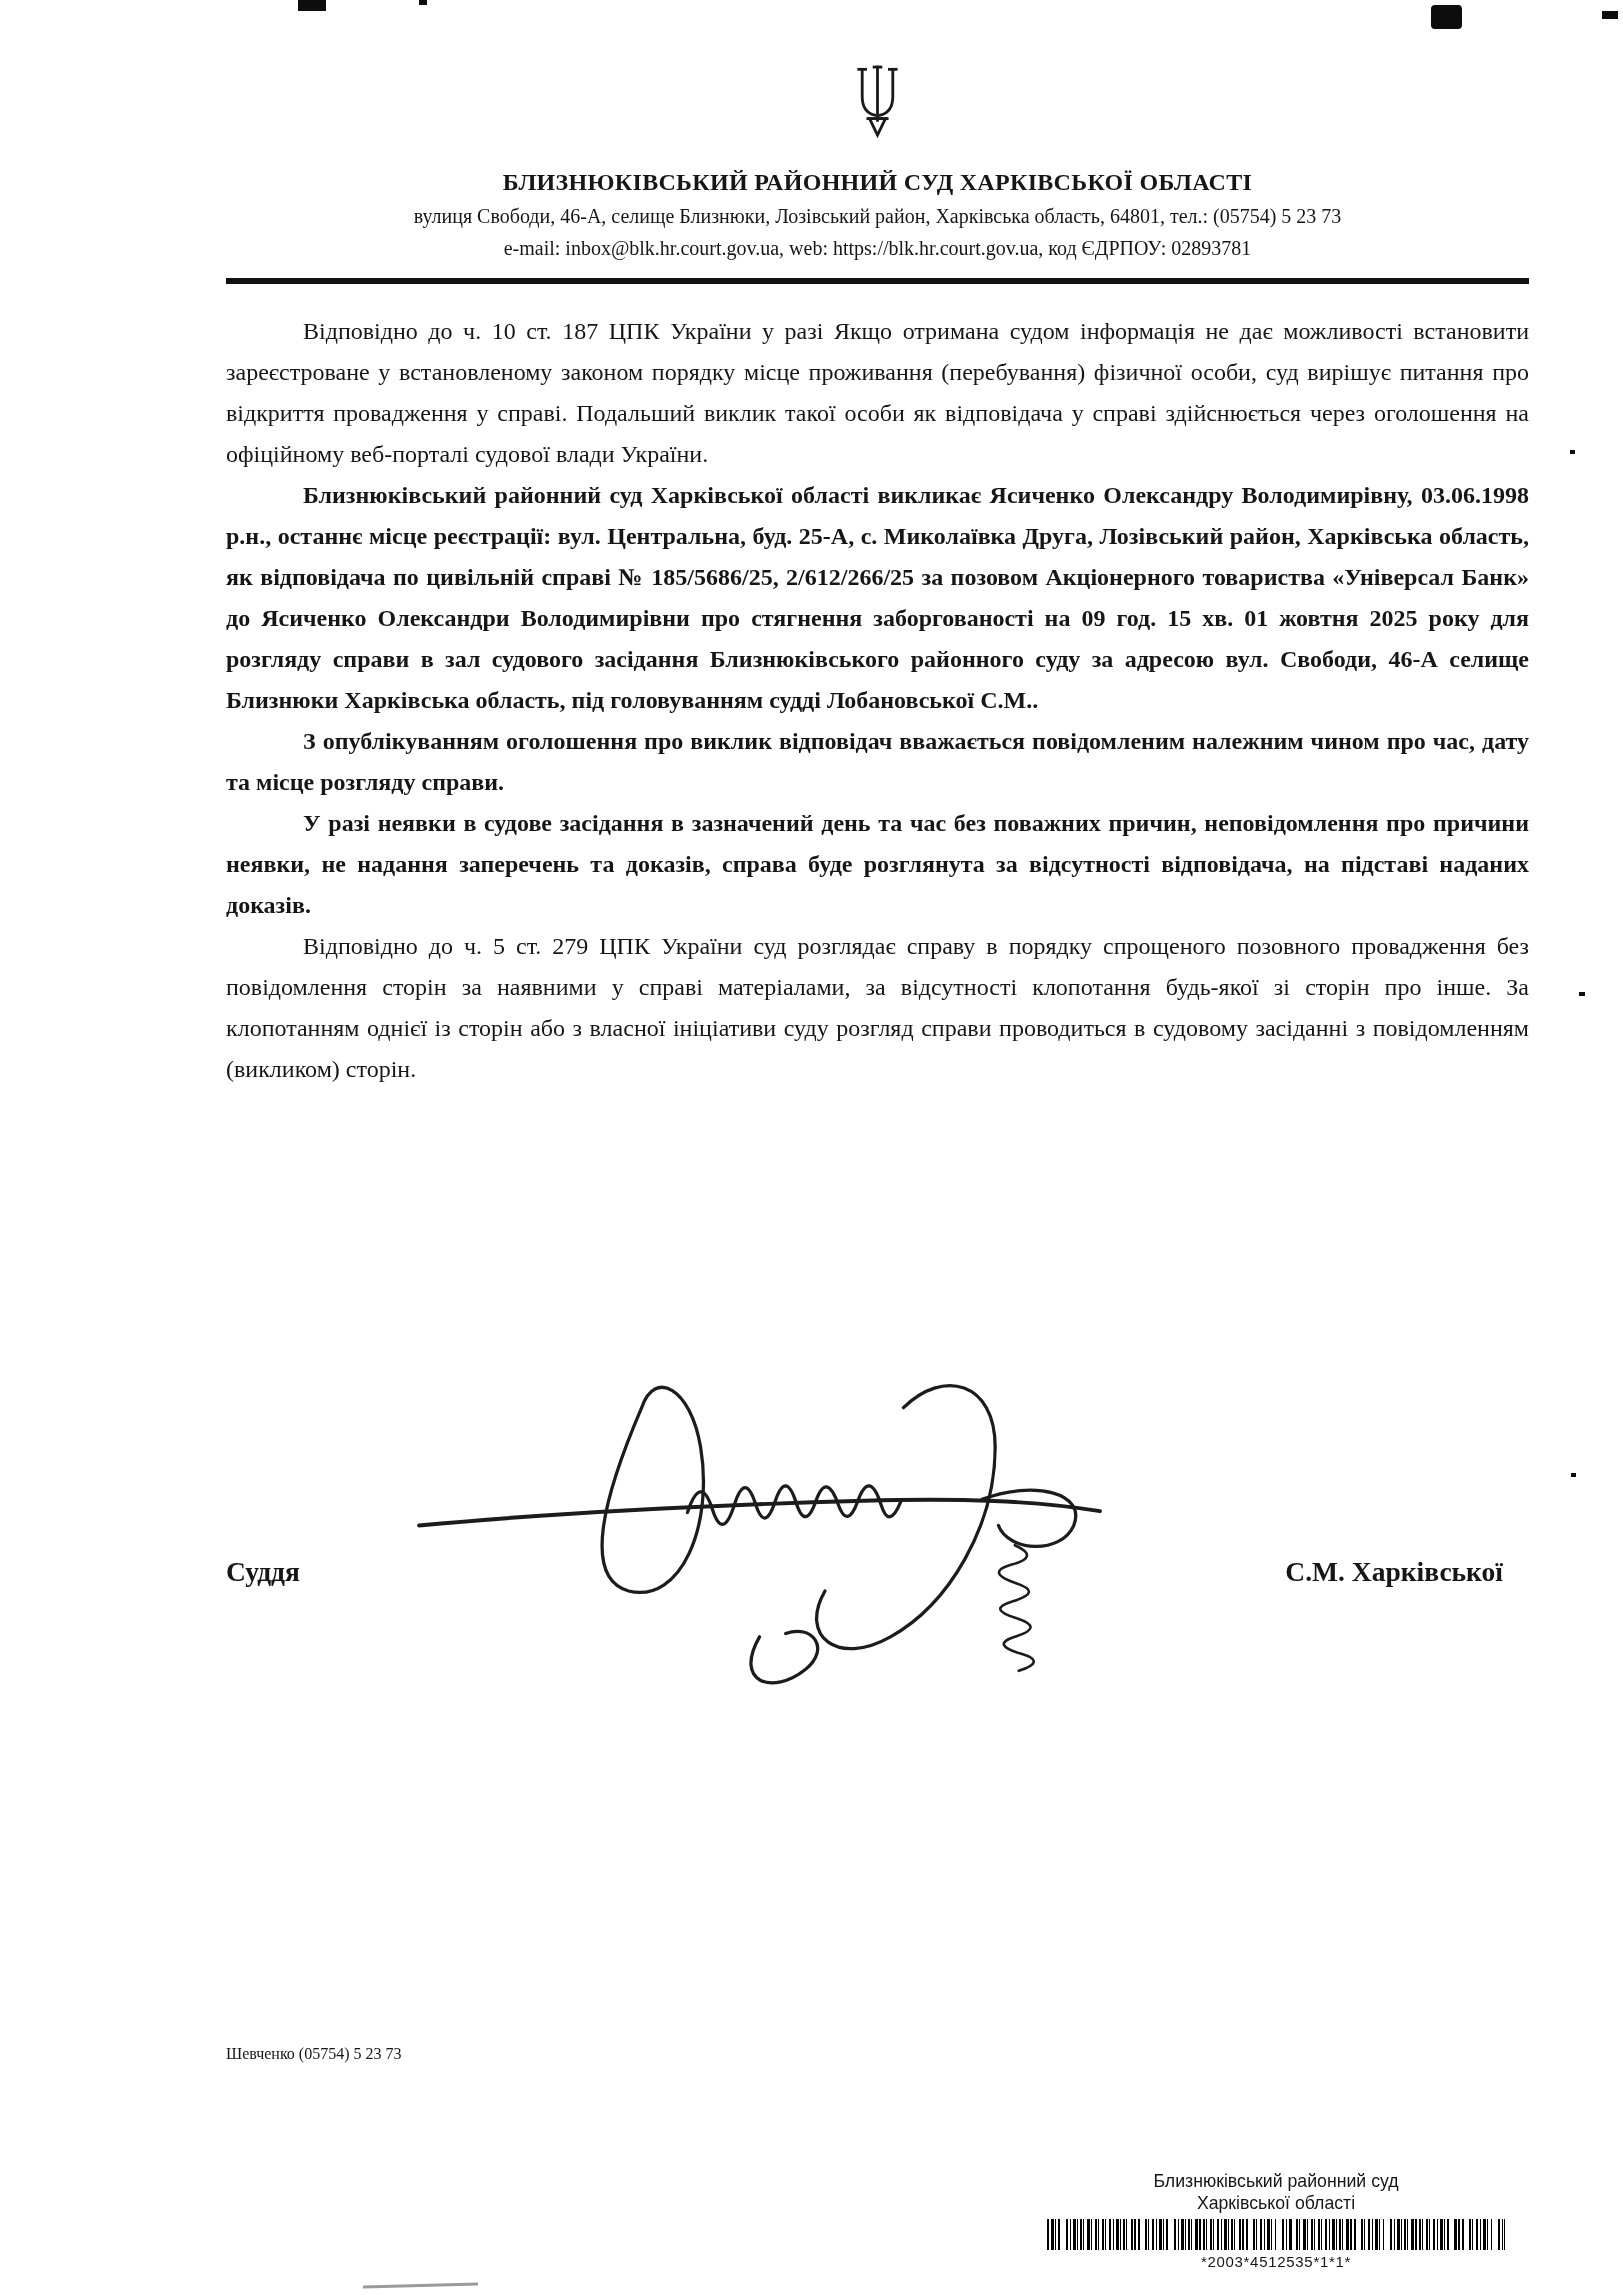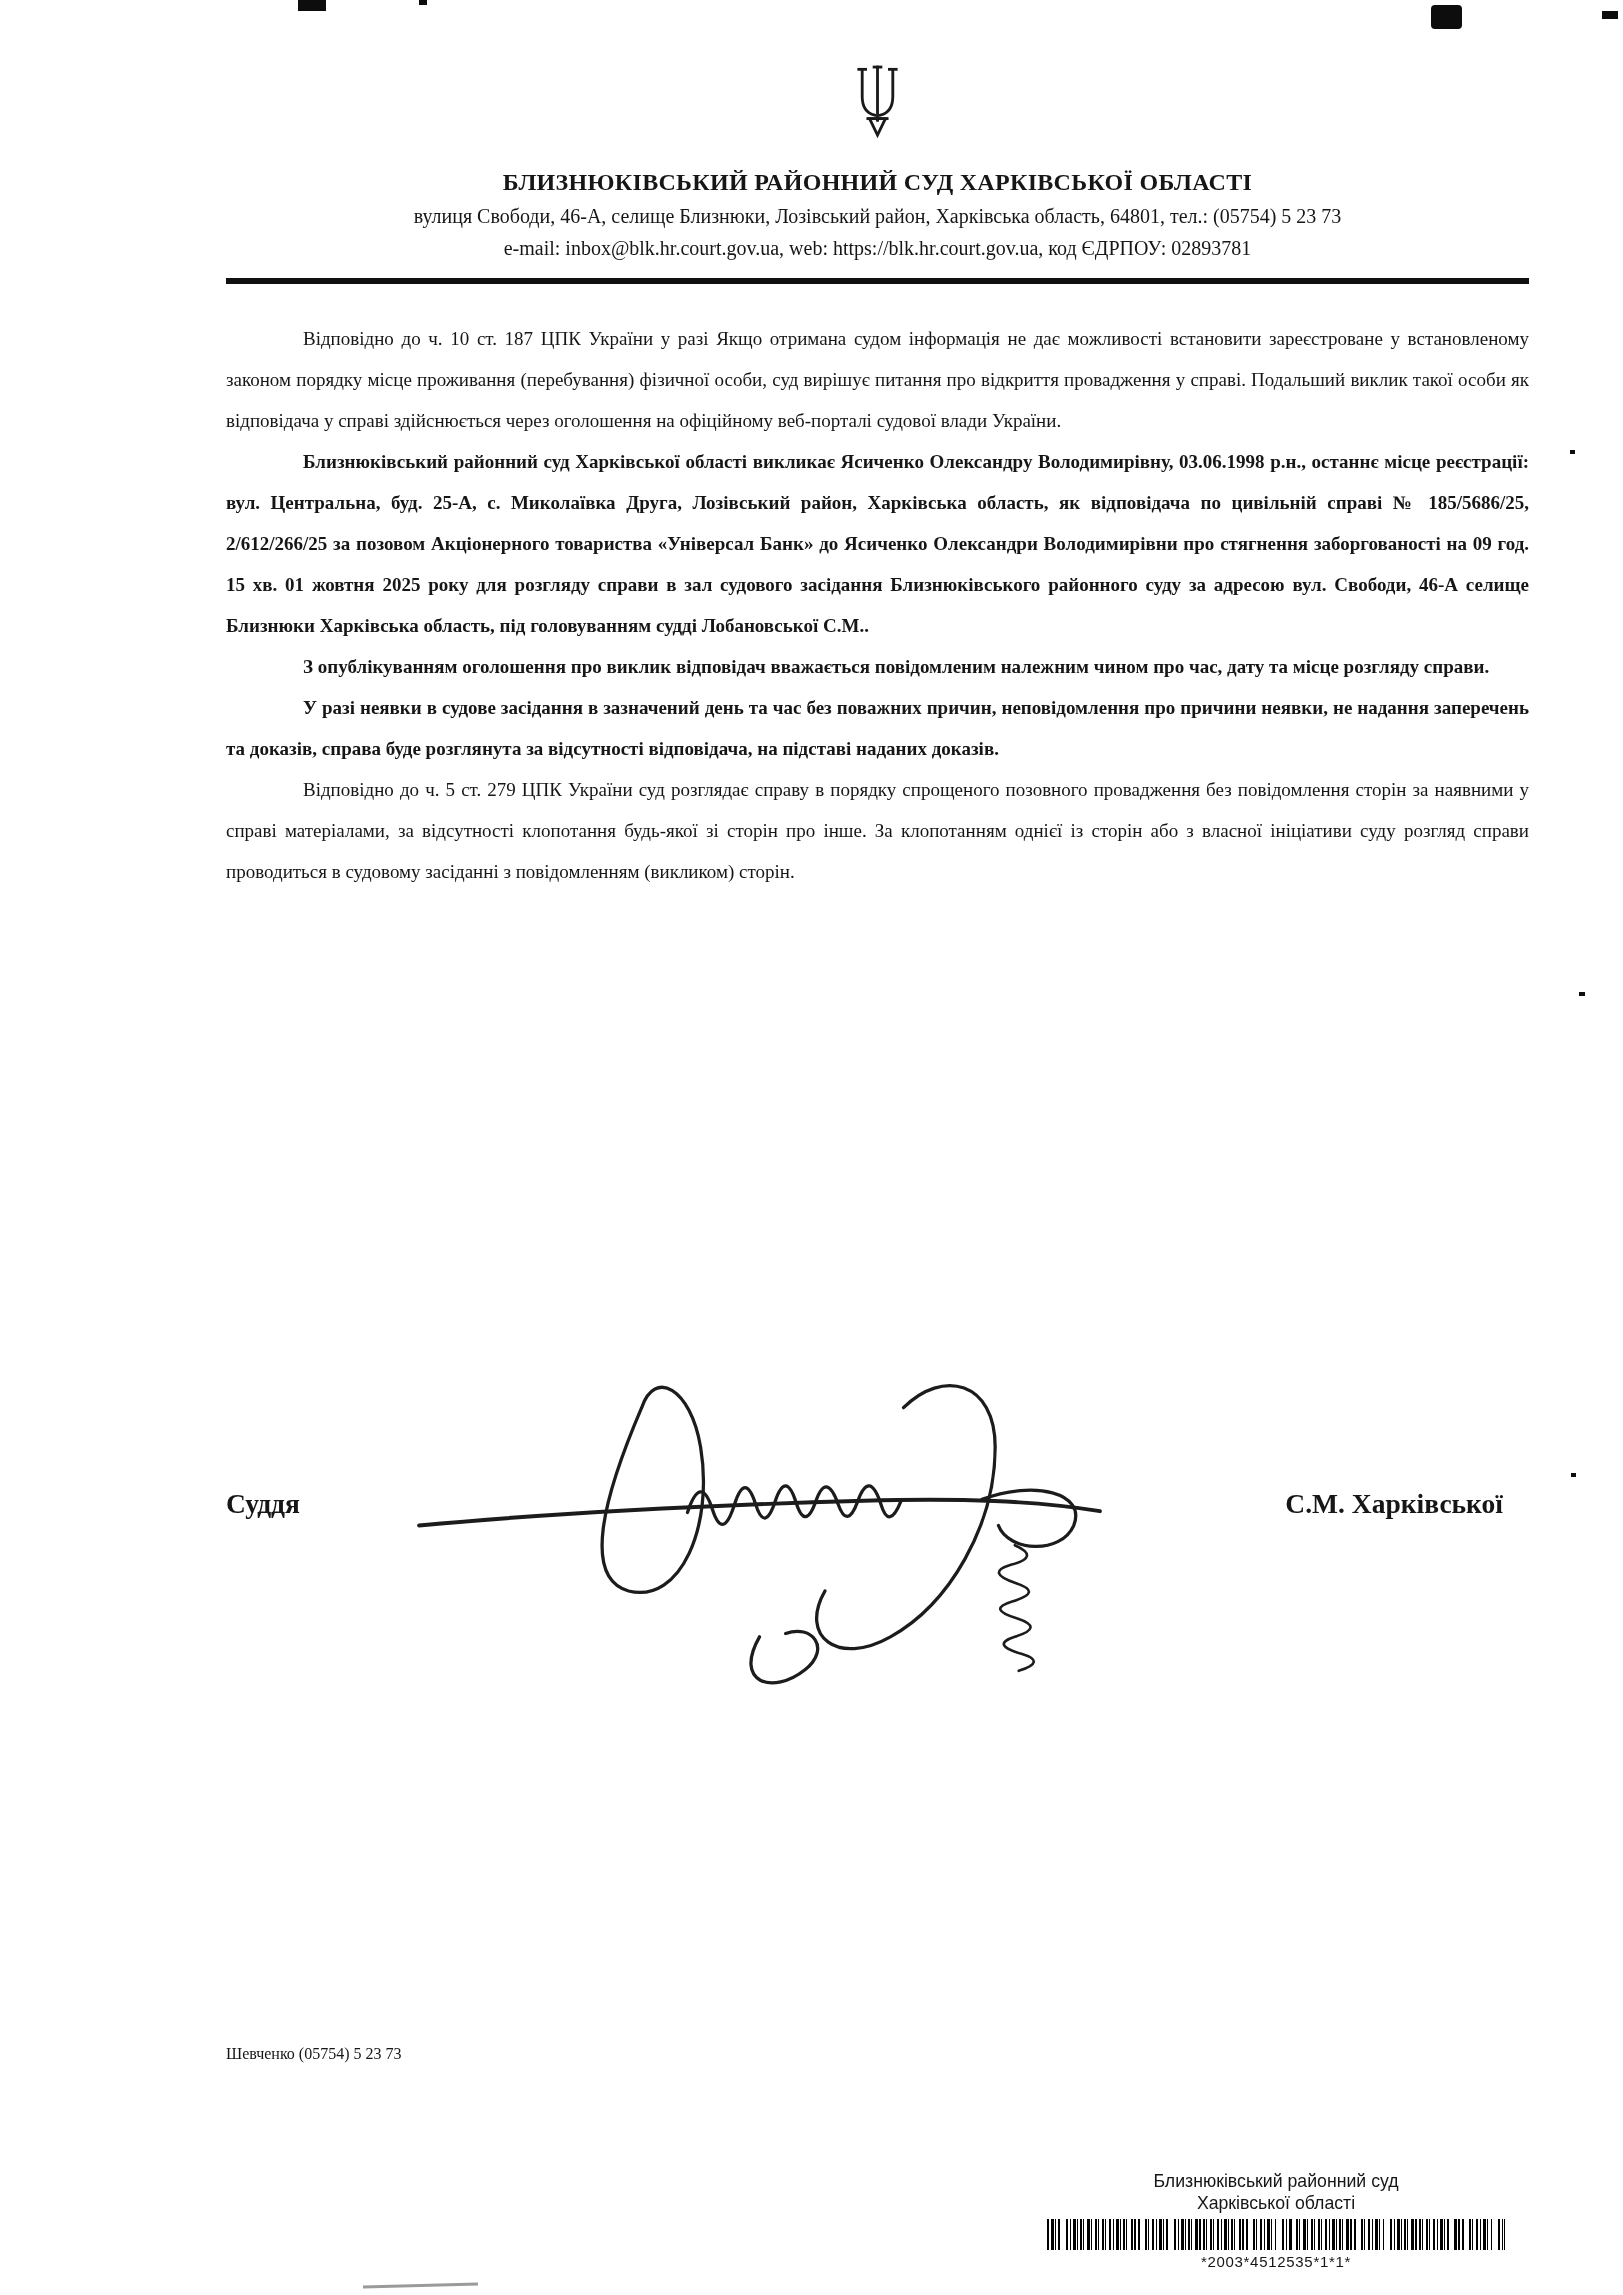--- a/index.html
+++ b/index.html
@@ -35,32 +35,32 @@
   }
   .header-rule {
     margin-top: 18.3px;
     height: 5.9px;
     background: #111;
     width: 100%;
   }
 
   
   .doc-body {
-    margin-top: 34px;
-    font-size: 19px;
+    margin-top: 27px;
+    font-size: 24px;
     line-height: 41px;
     text-align: justify;
   }
   .doc-body p { text-indent: 77px; }
   .doc-body p.bold { font-weight: bold; }
 
   
   .sig-row {
     position: absolute;
-    left: 226px; top: 1488px;
+    left: 226px; top: 1556px;
     width: 1303px;
     display: flex;
     justify-content: space-between;
     font-size: 27.5px;
     font-weight: bold;
   }
   .sig-row .judge-name { padding-right: 26px; }
   .signature-svg {
     position: absolute;
     left: 406px; top: 1329px;

